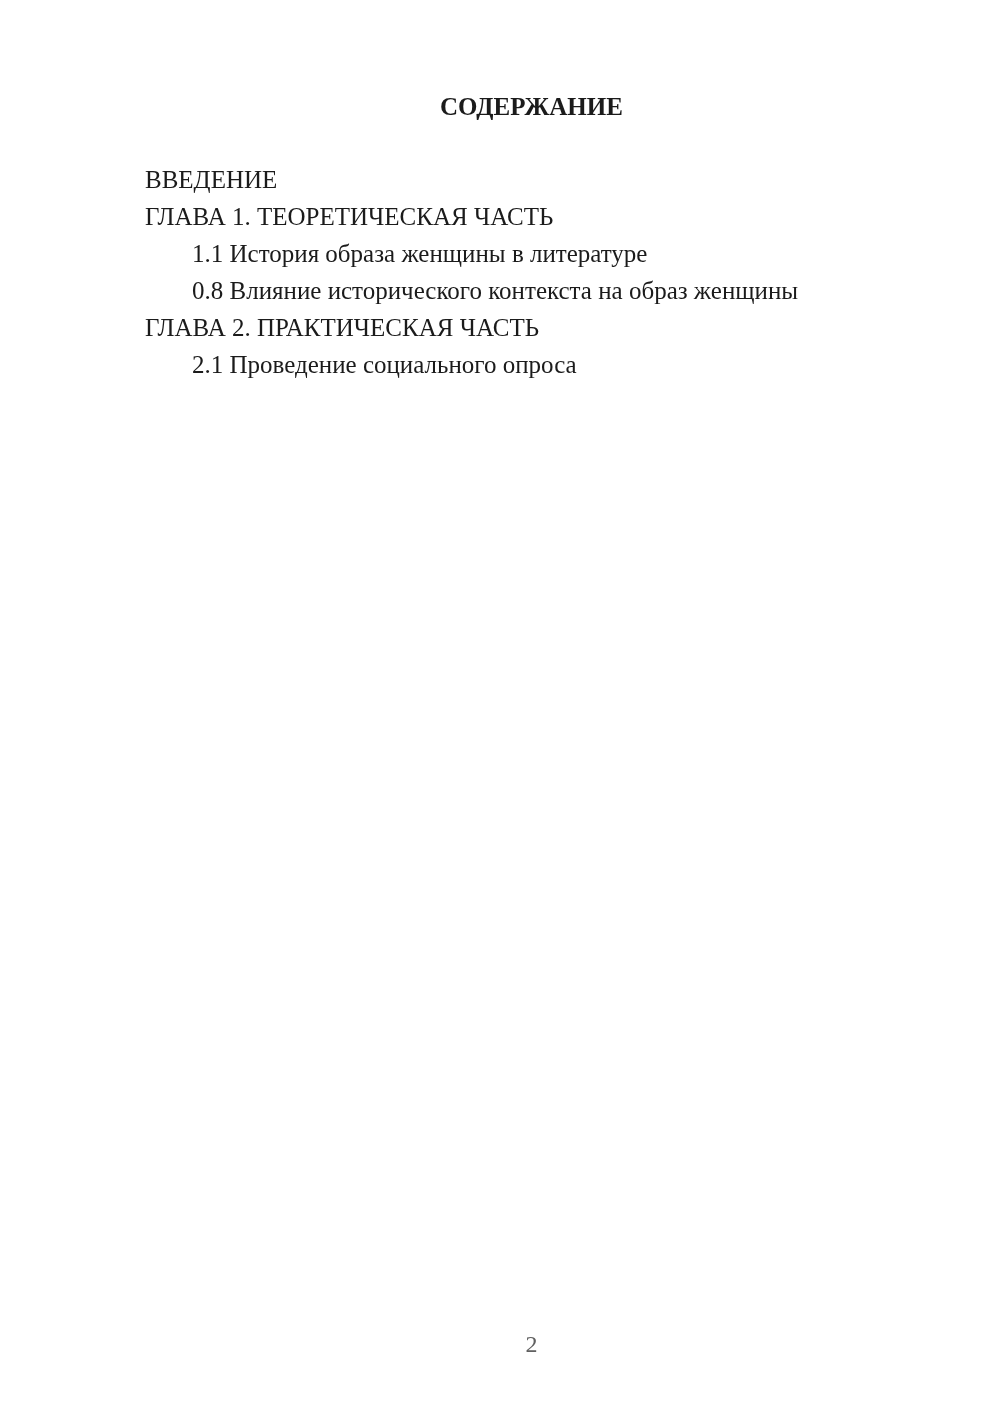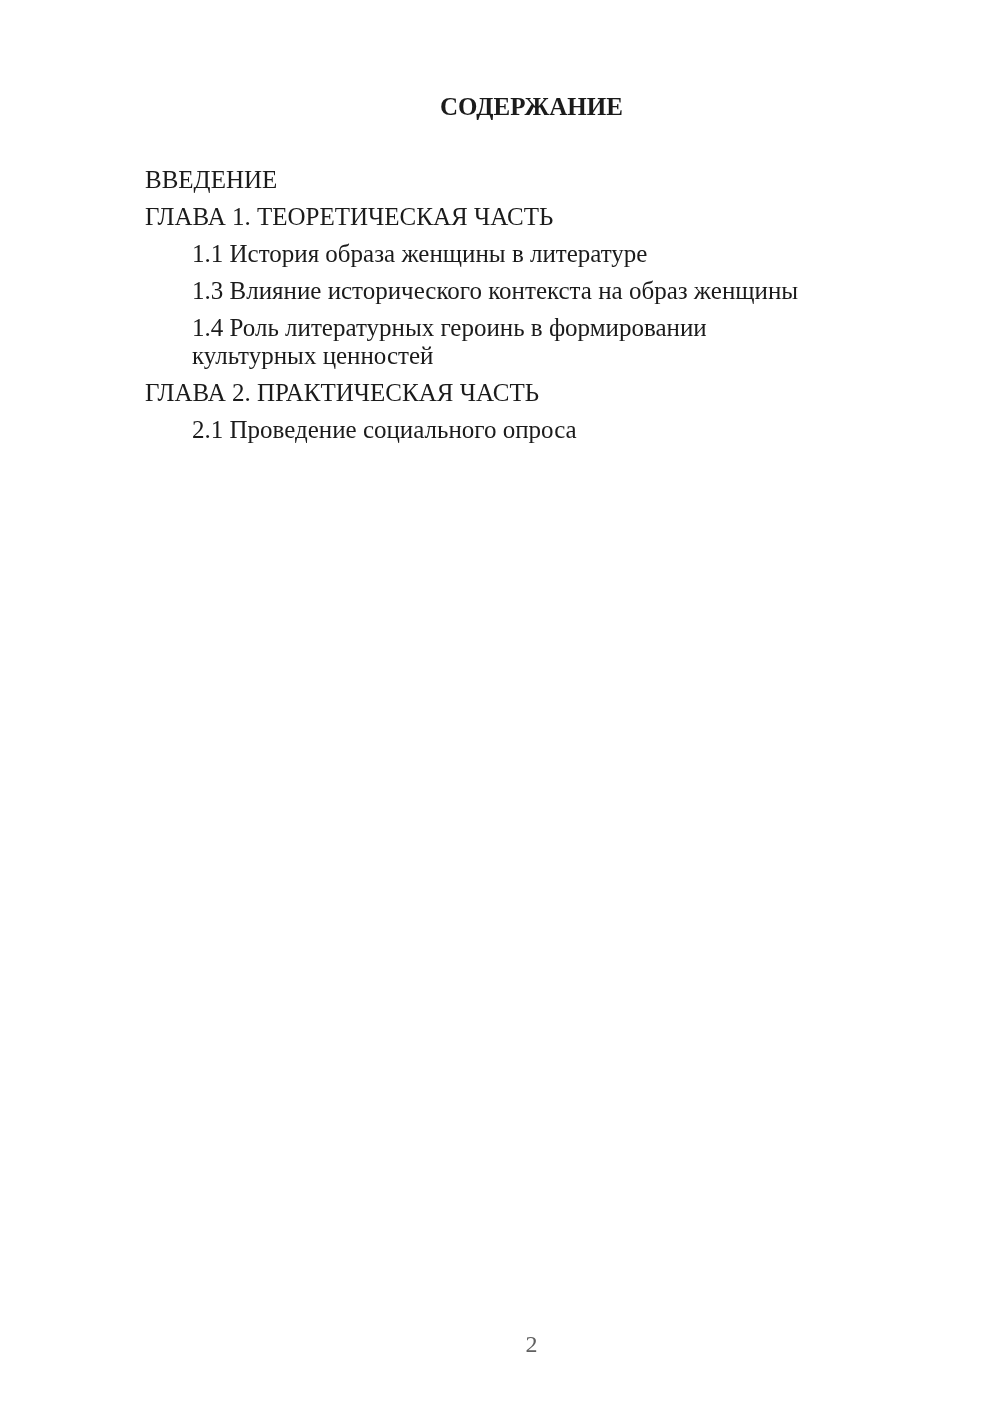--- a/index.html
+++ b/index.html
@@ -68,27 +68,22 @@
       </div>
       <div class="toc-row">
         <span class="label">ГЛАВА 1. ТЕОРЕТИЧЕСКАЯ ЧАСТЬ</span>
         <span class="pageno">5</span>
       </div>
       <div class="toc-row sub">
         <span class="label">1.1 История образа женщины в литературе</span>
         <span class="pageno">5</span>
       </div>
       <div class="toc-row sub">
-        <span class="label">1.3 Влияние исторического контекста на образ женщины</span>
+        <span class="label">0.8 Влияние исторического контекста на образ женщины</span>
         <span class="pageno">9</span>
-      </div>
-      <div class="toc-row sub">
-        <span class="label">1.4 Роль литературных героинь в формировании
-культурных ценностей</span>
-        <span class="pageno">10</span>
       </div>
       <div class="toc-row">
         <span class="label">ГЛАВА 2. ПРАКТИЧЕСКАЯ ЧАСТЬ</span>
         <span class="pageno">14</span>
       </div>
       <div class="toc-row sub">
         <span class="label">2.1 Проведение социального опроса</span>
         <span class="pageno">14</span>
       </div>
     </div>

